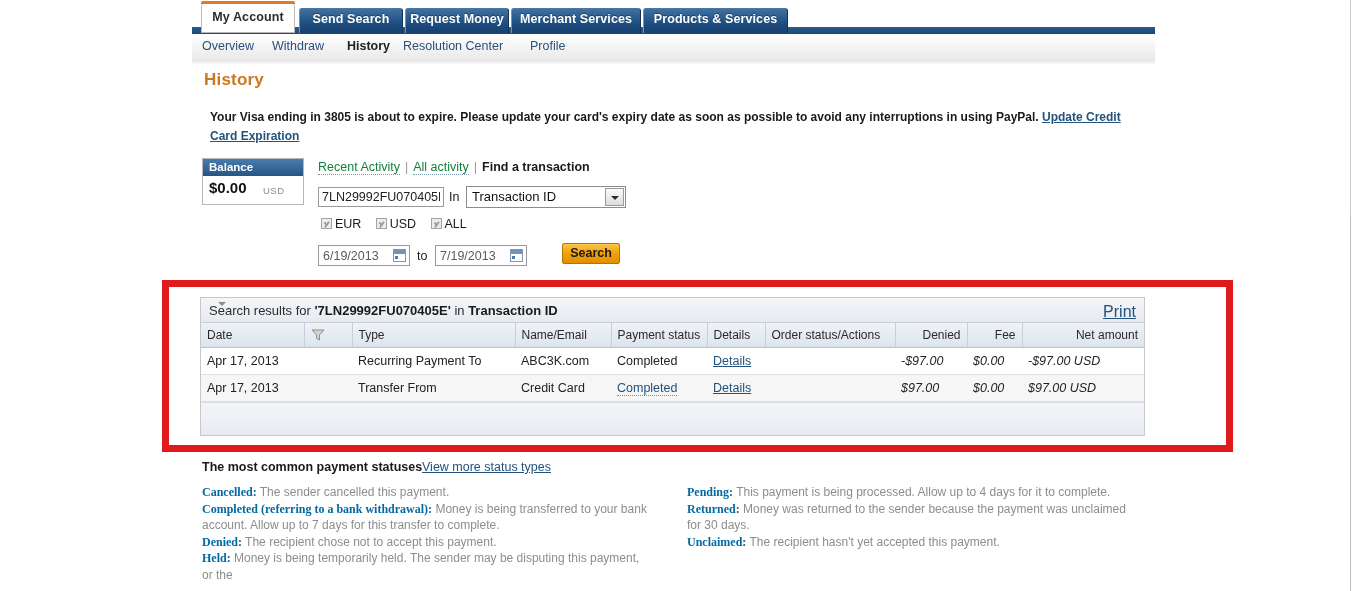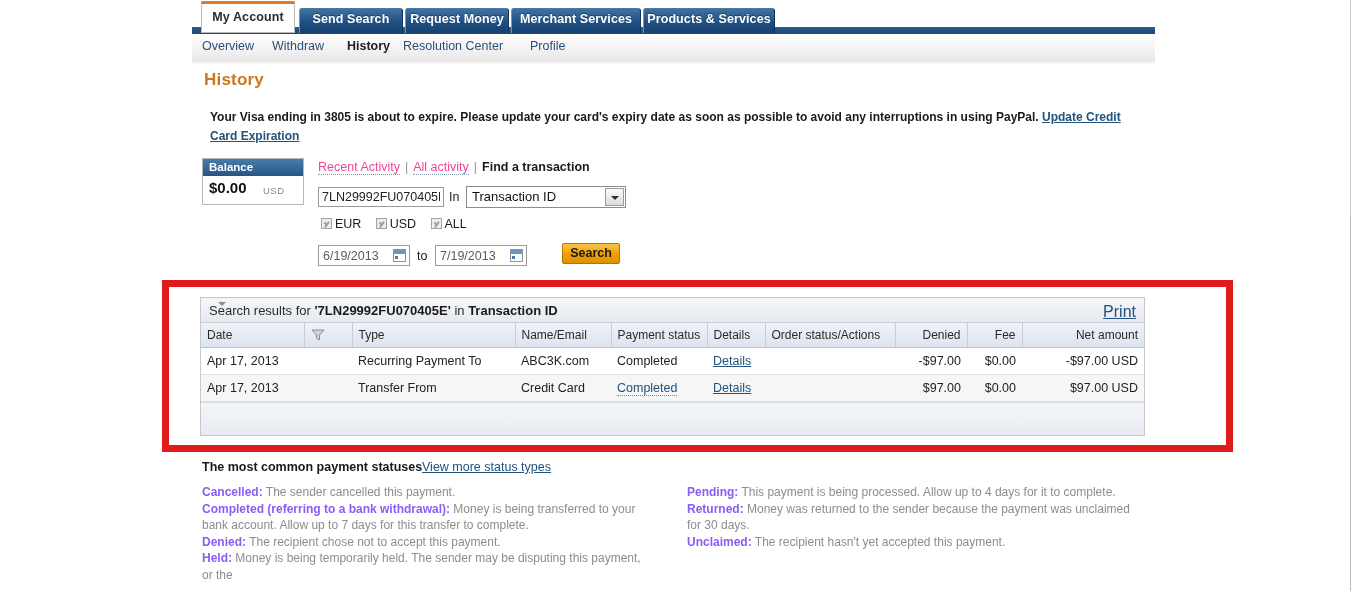--- a/index.html
+++ b/index.html
@@ -51,21 +51,21 @@
     box-shadow:none;
   }
   .ptab.active::before{
     content:"";position:absolute;left:-1px;right:-1px;top:-3px;height:3px;
     background:#e07b24;border-radius:2px 2px 0 0;
   }
   #tab-myaccount{left:9px;width:94px;}
   #tab-sendpayment{left:107px;width:104px;}
   #tab-requestmoney{left:213px;width:104px;}
   #tab-merchant{left:319px;width:130px;}
-  #tab-products{left:451px;width:132px;}
+  #tab-products{left:451px;width:145px;}
 
   
   #subnav{position:absolute;left:0;top:34px;width:963px;height:26px;
     background:#f3f3f3;
     background-image:linear-gradient(180deg,#ffffff 0%,#f2f2f2 60%,#e9e9e9 100%);
     border-bottom:1px solid #cfcfcf;}
   .snav{position:absolute;top:5px;font-size:12.5px;color:#2a4f78;cursor:pointer;white-space:nowrap;}
   .snav.current{color:#222222;font-weight:bold;}
   #snav-overview{left:10px;}
   #snav-withdraw{left:80px;}
@@ -90,21 +90,21 @@
     background:#ffffff;border:1px solid #b7b7b7;box-sizing:border-box;}
   #balance-head{position:absolute;left:0;top:0;width:100px;height:17px;
     background:#2e5f8d;background-image:linear-gradient(180deg,#4a7cab 0%,#255584 100%);
     color:#ffffff;font-weight:bold;font-size:11.5px;line-height:17px;padding-left:6px;
     box-sizing:border-box;}
   #balance-amount{position:absolute;left:6px;top:20px;font-size:15px;font-weight:bold;color:#111111;}
   #balance-cur{position:absolute;left:60px;top:26px;font-size:9.5px;color:#8a8a8a;letter-spacing:.5px;}
 
   
   #actlinks{position:absolute;left:126px;top:160px;font-size:12.5px;white-space:nowrap;}
-  #actlinks .alink{color:#ec4899;border-bottom:1px dotted #8099b5;cursor:pointer;}
+  #actlinks .alink{color:#15803d;border-bottom:1px dotted #8099b5;cursor:pointer;}
   #actlinks .sep{color:#9a9a9a;padding:0 5px;}
   #actlinks .cur{color:#1a1a1a;font-weight:bold;}
 
   
   #form-area{position:absolute;left:126px;top:182px;width:540px;}
   .txtinput{
     height:20px;border:1px solid #9a9a9a;background:#ffffff;
     font-family:"Liberation Sans", sans-serif;font-size:12.5px;color:#222222;
     padding:0 3px;box-sizing:border-box;outline:none;
   }
@@ -162,21 +162,21 @@
     border-right:1px solid #c6ced8;border-bottom:1px solid #b9c2cd;
     font-weight:normal;font-size:12px;color:#2a2a2a;text-align:left;
     padding:5px 6px;height:22px;box-sizing:border-box;
   }
   table.grid th.num{text-align:right;}
   table.grid th:last-child{border-right:none;}
   table.grid td{
     font-size:12.5px;color:#222222;padding:6px 6px;height:25px;
     border-bottom:1px solid #e2e2e2;box-sizing:border-box;
   }
-  table.grid td.num{text-align:right;}
+  table.grid td.num{font-style:italic;}
   table.grid tr.odd td{background:#ffffff;}
   table.grid tr.even td{background:#f6f6f6;}
   td.c-date{padding-left:12px;}
   .lnk{color:#23527c;text-decoration:underline;cursor:pointer;}
   .lnk-dot{color:#23527c;border-bottom:1px dotted #6e8fb3;cursor:pointer;}
   #grid-foot{height:32px;background:#eef1f5;
     background-image:linear-gradient(180deg,#f3f5f8 0%,#e7ebf1 100%);
     border-top:1px solid #d6dbe2;}
 
   .funnel{position:relative;display:inline-block;width:15px;height:12px;vertical-align:-2px;}
@@ -189,21 +189,21 @@
     border:7px solid #e01b1b;box-sizing:border-box;pointer-events:none;}
 
   
   #legend{position:absolute;left:10px;top:460px;width:950px;}
   #legend-title{position:absolute;left:0;top:0;font-size:12.5px;font-weight:bold;color:#1a1a1a;}
   #legend-more{position:absolute;left:220px;top:0;font-size:12.5px;color:#23527c;
     text-decoration:underline;cursor:pointer;}
   .legcol{position:absolute;top:24px;font-size:12px;color:#8d8d8d;line-height:16.5px;}
   #legcol-left{left:0;width:450px;}
   #legcol-right{left:485px;width:450px;}
-  .legcol b{color:#8b5cf6;font-weight:bold;}
+  .legcol b{color:#0369a1;font-weight:bold;font-family:Liberation Serif, serif;}
   .legitem{margin-bottom:0;}
 </style>
 </head>
 <body>
 
 <div id="page">
 
   <div id="right-rule"></div>
   <div id="right-rule2"></div>
 

